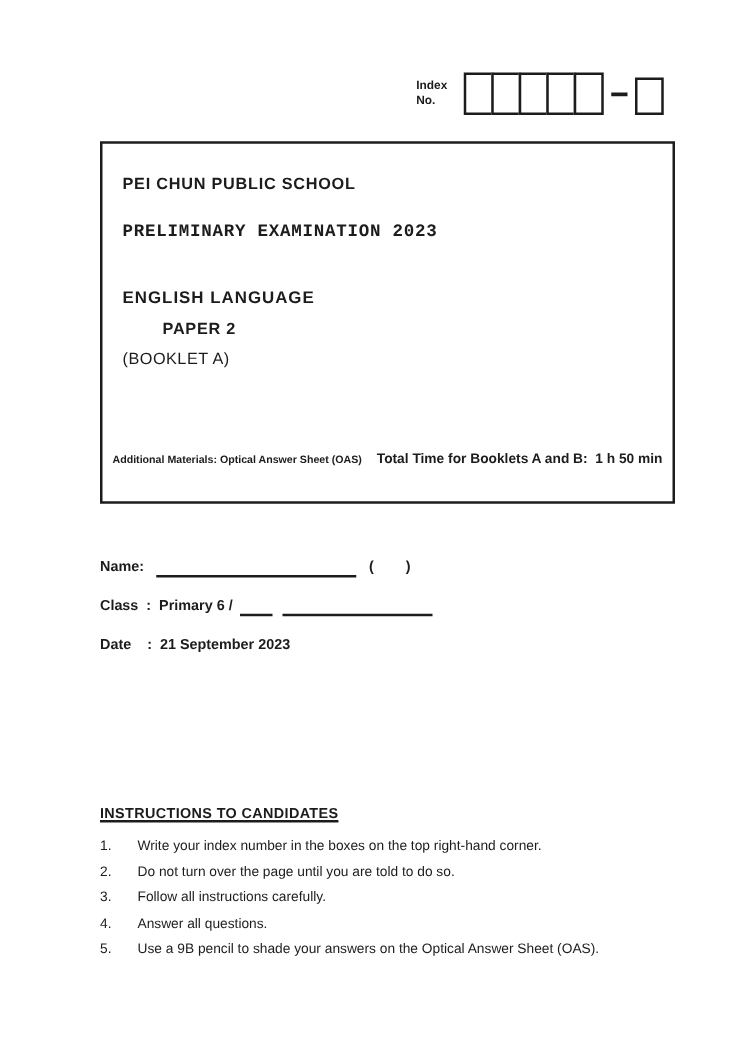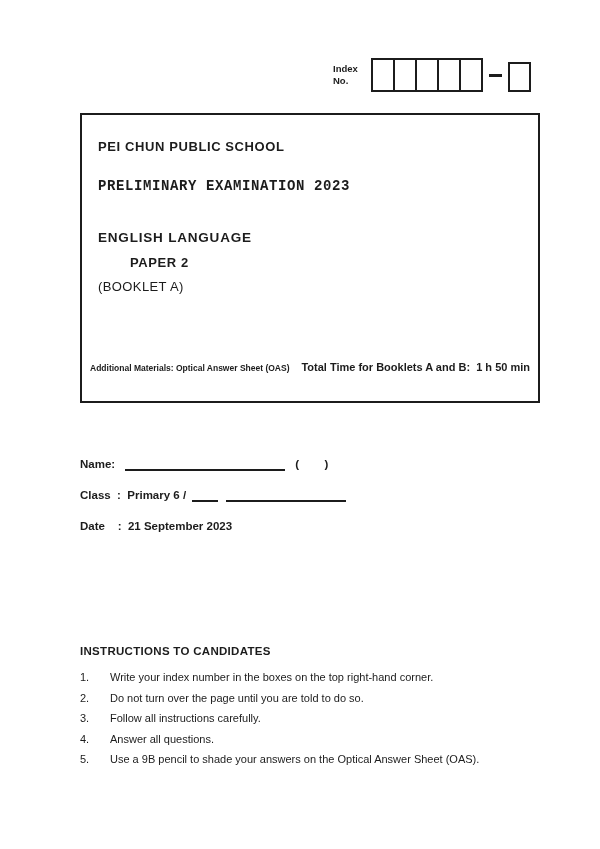--- a/index.html
+++ b/index.html
@@ -74,39 +74,40 @@
     top: 246px;
     display: flex;
     justify-content: space-between;
     align-items: baseline;
   }
   .hb-materials { font-size: 8.5px; font-weight: bold; white-space: pre; }
   .hb-time      { font-size: 11px;  font-weight: bold; white-space: pre; }
 
   
   .particulars { position: absolute; left: 80px; top: 448px; width: 340px; }
-  .p-line { height: 31px; font-size: 11.5px; font-weight: bold; white-space: pre; display: flex; align-items: center; }
+  .p-line { height: 31px; font-size: 11.5px; font-weight: bold; white-space: pre; display: flex; align-items: flex-start; }
   .p-label { white-space: pre; }
   .blank {
     display: inline-block;
     border-bottom: 2px solid #1c1c1c;
     height: 12px;
     vertical-align: baseline;
   }
   .blank-name    { width: 160px; margin-left: 10px; margin-right: 10px; }
   .blank-class-a { width: 26px;  margin-left: 6px;  margin-right: 8px; }
   .blank-class-b { width: 120px; }
   .blank-teacher { width: 150px; margin-left: 6px; }
   .paren-group { white-space: pre; font-weight: bold; }
 
   
   .instructions { position: absolute; left: 80px; top: 645px; width: 460px; }
   .instr-heading {
     font-size: 11.5px;
     font-weight: bold;
+    text-decoration: underline;
     text-decoration-thickness: 2px;
     text-underline-offset: 2px;
     letter-spacing: 0.3px;
     margin-bottom: 14px;
   }
   .instr-item { display: flex; font-size: 11px; line-height: 13px; margin-bottom: 7.5px; }
   .instr-num { width: 30px; flex: 0 0 30px; }
   .instr-text { flex: 1; }
 </style>
 </head>

